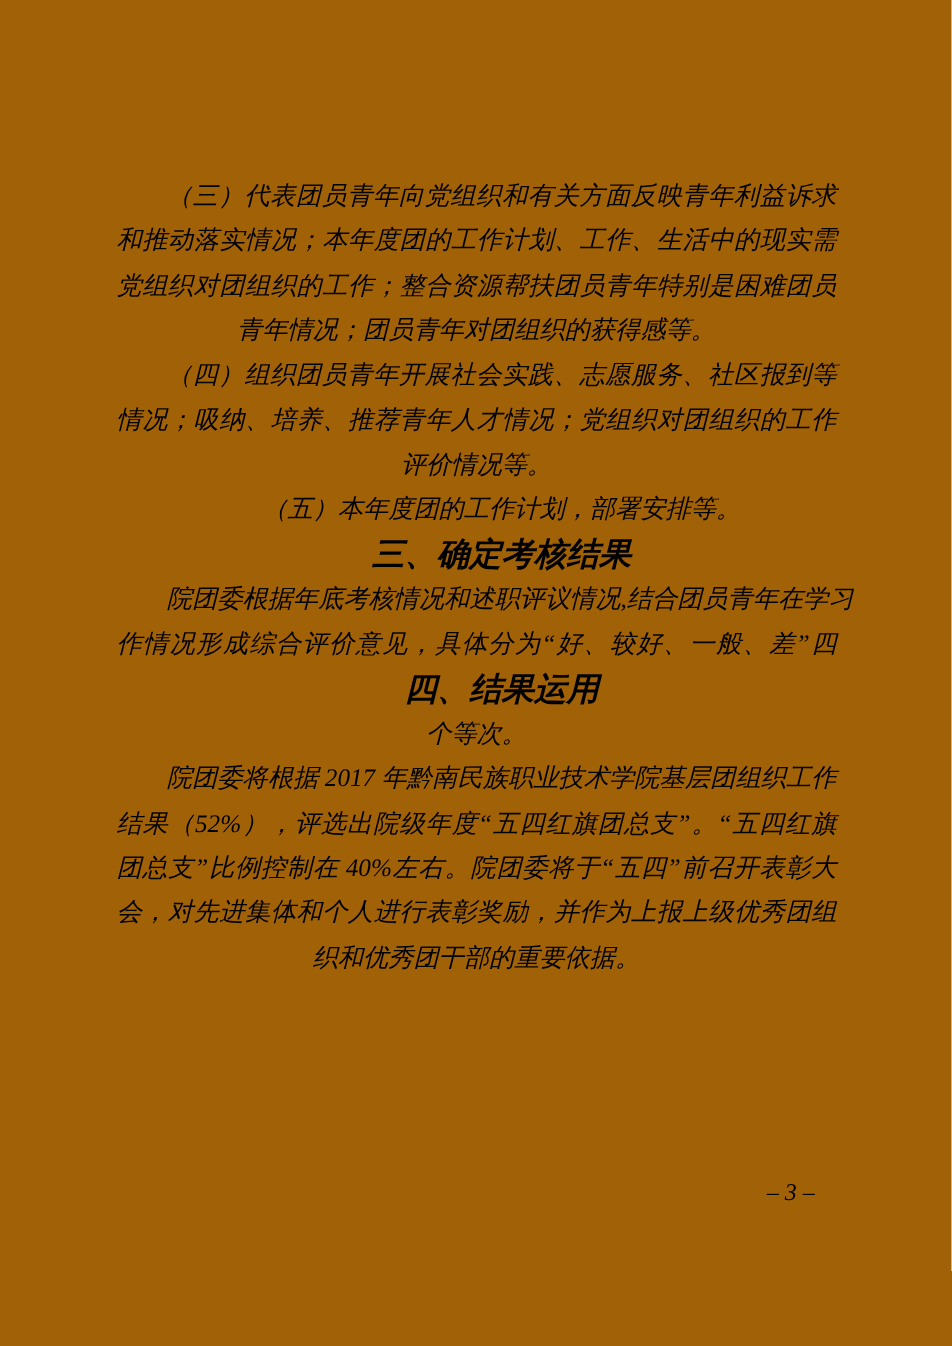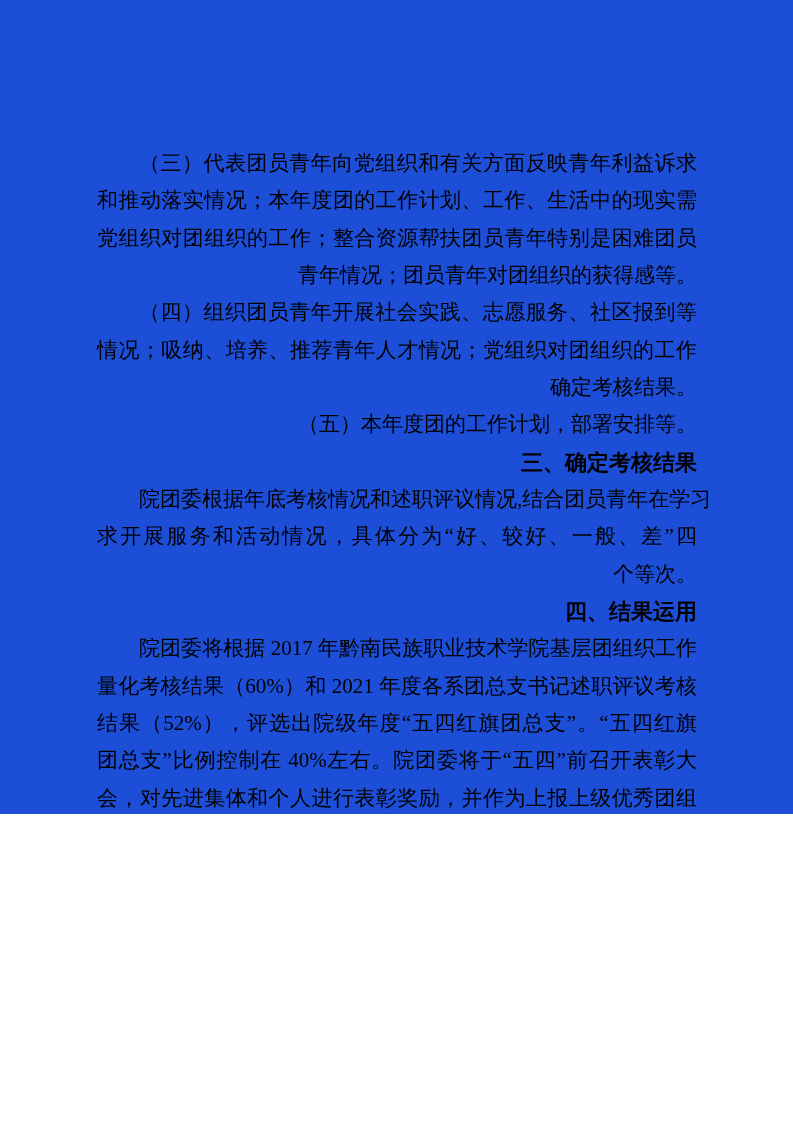--- a/index.html
+++ b/index.html
@@ -3,51 +3,52 @@
 <meta charset="utf-8">
 <style>
   html, body {
     margin: 0;
     padding: 0;
     background: #ffffff;
   }
   .page {
     position: relative;
     width: 793px;
-    height: 814px;
-    background: #1d4ed8;
+    height: 1122px;
+    background: #a16207;
     color: #000000;
     overflow: hidden;
     font-family: "Liberation Serif", "DejaVu Serif", serif;
+    font-style: italic;
   }
   .text-block {
     position: absolute;
     left: 97px;
     top: 145px;
     width: 600px;
   }
   .line {
     height: 37.33px;
     line-height: 37.33px;
     font-size: 21px;
     white-space: nowrap;
-    text-align: right;
+    text-align: center;
     letter-spacing: 0;
   }
   .line.fill {
     text-align: justify;
     text-align-last: justify;
   }
   .line.indent {
     padding-left: 42px;
   }
   .line.heading {
     font-family: "Liberation Sans", "DejaVu Sans", sans-serif;
     font-weight: bold;
-    font-size: 22px;
+    font-size: 27px;
   }
   .page-number {
     position: absolute;
     left: 639px;
     top: 983px;
     font-size: 20px;
     font-family: "Liberation Serif", "DejaVu Serif", serif;
     color: #000000;
     white-space: pre;
   }
@@ -58,34 +59,34 @@
 <div class="page">
   <div class="text-block">
 
     <div class="line indent fill">（三）代表团员青年向党组织和有关方面反映青年利益诉求</div>
     <div class="line fill">和推动落实情况；本年度团的工作计划、工作、生活中的现实需</div>
     <div class="line fill">党组织对团组织的工作；整合资源帮扶团员青年特别是困难团员</div>
     <div class="line">青年情况；团员青年对团组织的获得感等。</div>
 
     <div class="line indent fill">（四）组织团员青年开展社会实践、志愿服务、社区报到等</div>
     <div class="line fill">情况；吸纳、培养、推荐青年人才情况；党组织对团组织的工作</div>
-    <div class="line">确定考核结果。</div>
+    <div class="line">评价情况等。</div>
 
     <div class="line indent">（五）本年度团的工作计划，部署安排等。</div>
 
     <div class="line heading indent">三、确定考核结果</div>
 
     <div class="line indent fill">院团委根据年底考核情况和述职评议情况,结合团员青年在学习</div>
-    <div class="line fill">求开展服务和活动情况，具体分为“好、较好、一般、差”四</div>
+    <div class="line fill">作情况形成综合评价意见，具体分为“好、较好、一般、差”四</div>
+    <div class="line heading indent">四、结果运用</div>
+
     <div class="line">个等次。</div>
 
-    <div class="line heading indent">四、结果运用</div>
-
     <div class="line indent fill">院团委将根据 2017 年黔南民族职业技术学院基层团组织工作</div>
-    <div class="line fill">量化考核结果（60%）和 2021 年度各系团总支书记述职评议考核</div>
     <div class="line fill">结果（52%），评选出院级年度“五四红旗团总支”。“五四红旗</div>
     <div class="line fill">团总支”比例控制在 40%左右。院团委将于“五四”前召开表彰大</div>
     <div class="line fill">会，对先进集体和个人进行表彰奖励，并作为上报上级优秀团组</div>
+    <div class="line">织和优秀团干部的重要依据。</div>
 
   </div>
 
   <div class="page-number">– 3 –</div>
 </div>
 
 </body></html>

